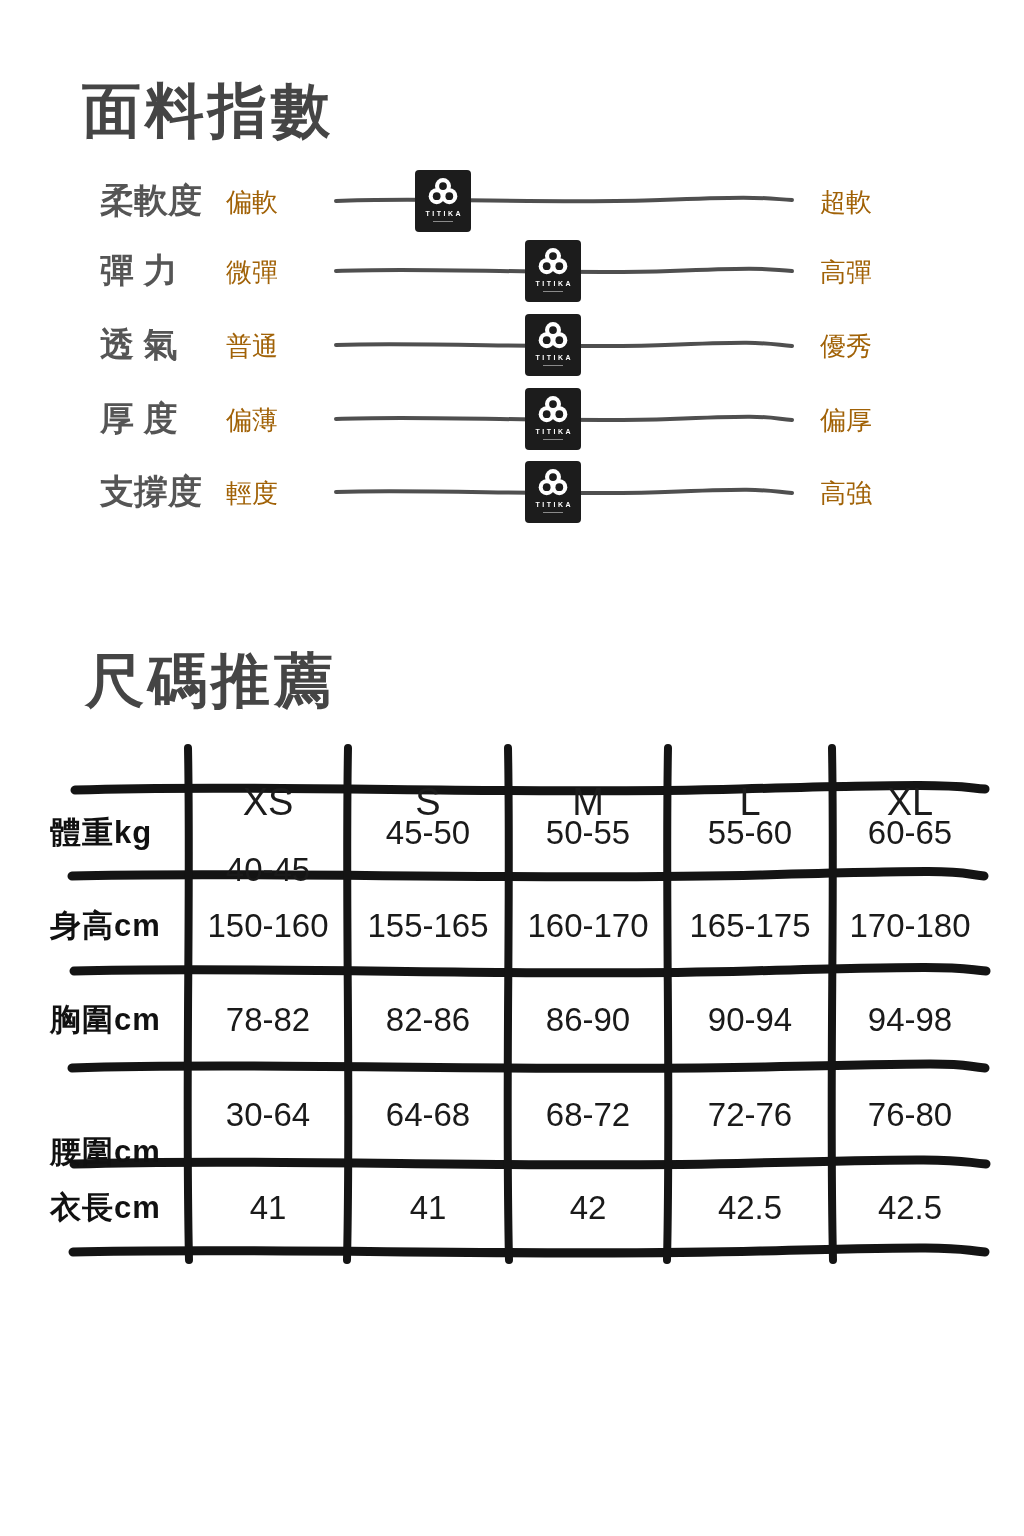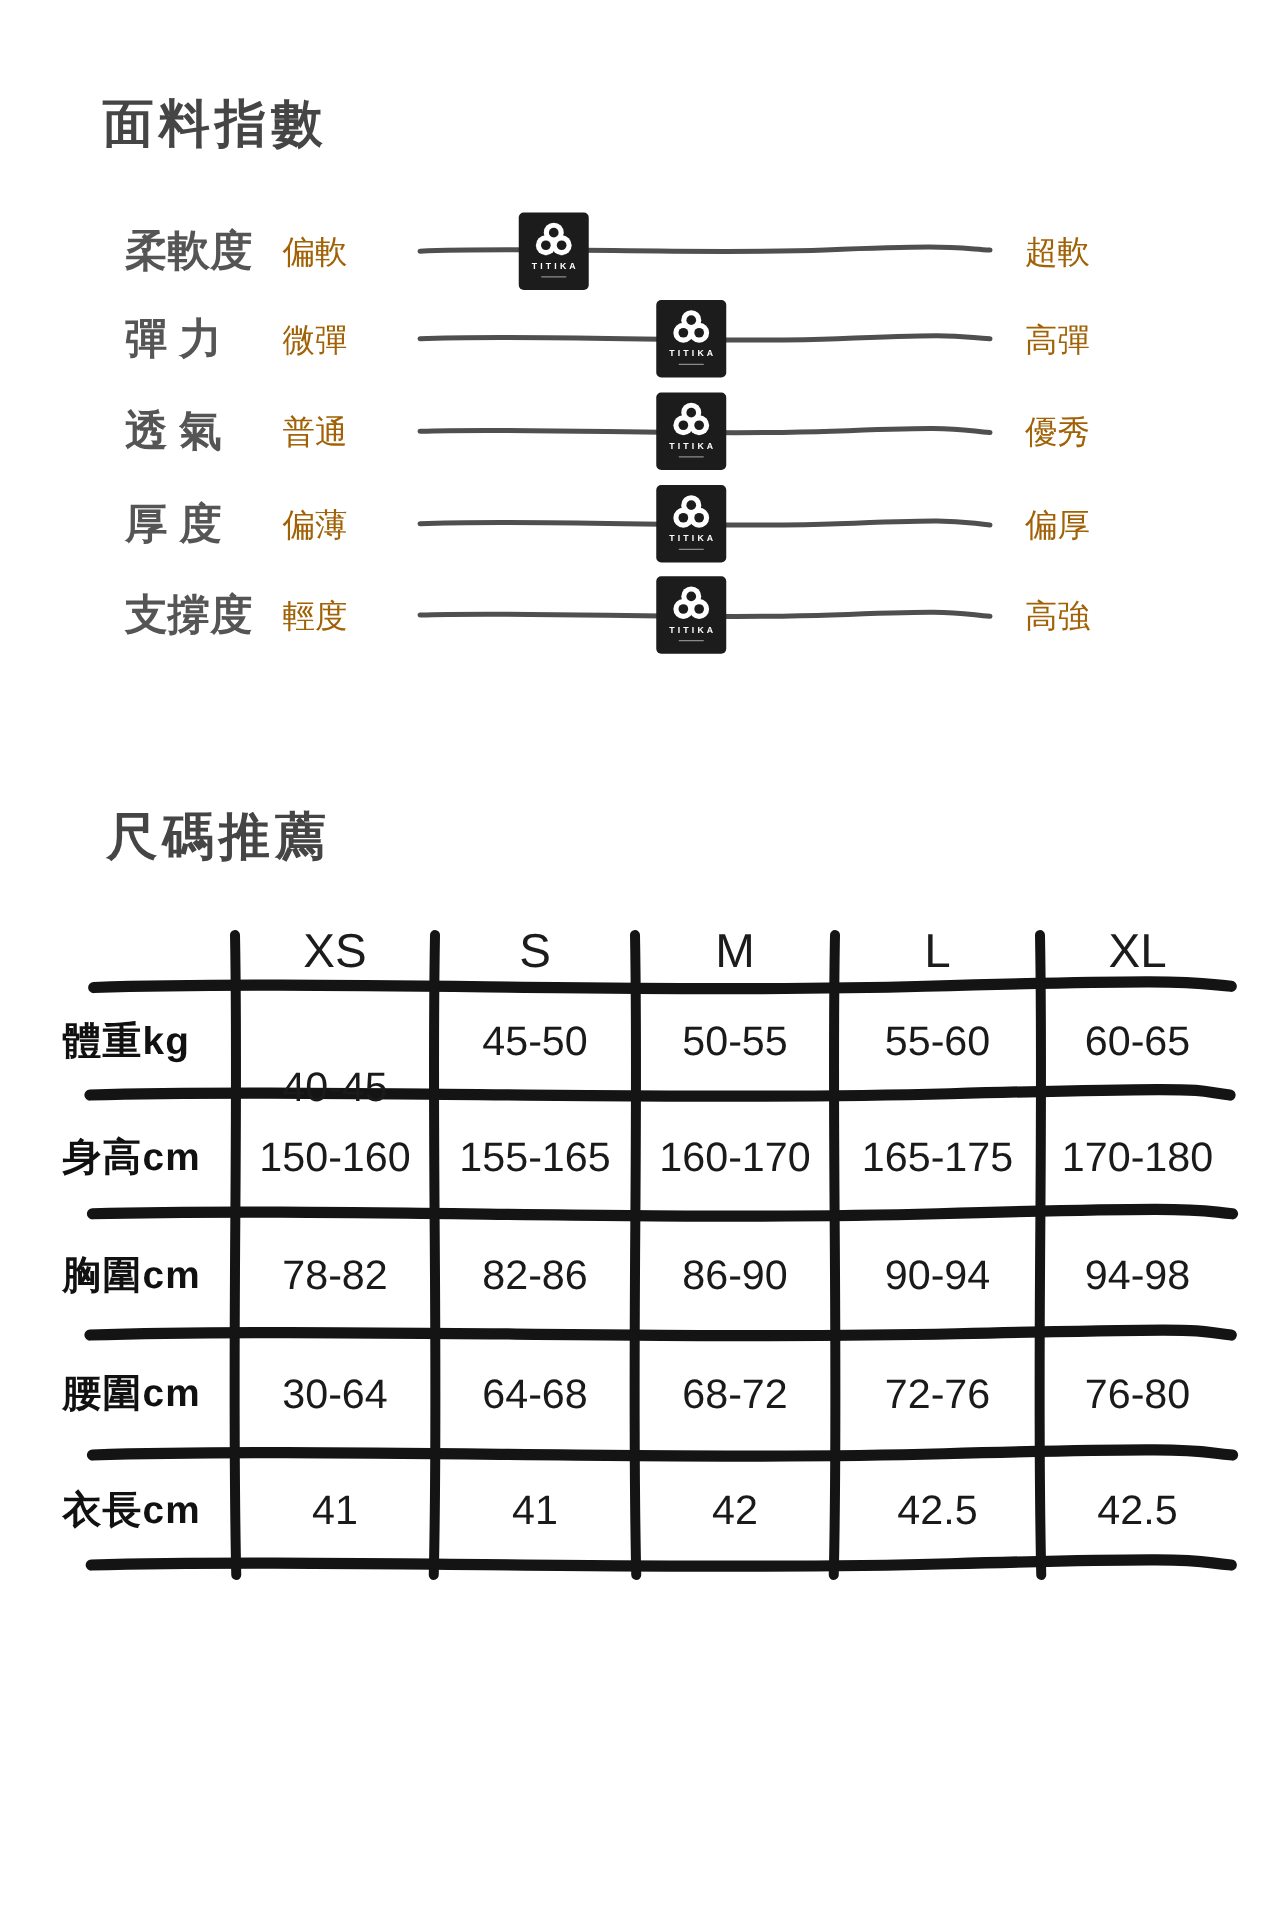--- a/index.html
+++ b/index.html
@@ -5,21 +5,21 @@
   html,body{margin:0;padding:0;background:#ffffff;}
   .page{
     position:relative;
     width:1024px;height:1536px;
     background:#ffffff;
     font-family:"Liberation Sans", sans-serif;
     overflow:hidden;
   }
   .abs{position:absolute;}
   .section-title{
-    font-size:41px;font-weight:800;color:#454545;
+    font-size:59px;font-weight:800;color:#454545;
     letter-spacing:4px;white-space:nowrap;
   }
   
   .fi-name{
     font-size:34px;font-weight:700;color:#555555;
     white-space:nowrap;transform:translateY(-50%);
   }
   .fi-low,.fi-high{
     font-size:26px;font-weight:400;color:#a16207;
     white-space:nowrap;transform:translateY(-50%);
@@ -35,21 +35,21 @@
   .badge-brand{
     color:#ffffff;font-size:7px;font-weight:700;letter-spacing:2.5px;
     margin-top:2px;text-indent:2.5px;line-height:8px;
   }
   .badge-subline{
     width:20px;height:1px;background:#8a8a8a;margin-top:3px;
   }
   
   .tbl-colhead{
     font-size:38px;font-weight:400;color:#1c1c1c;
-    transform:translate(-50%,-50%);white-space:nowrap;
+    transform:translate(-50%,-50%);white-space:nowrap;margin-top:40px;
   }
   .tbl-rowlabel{
     font-size:31px;font-weight:700;color:#111111;
     transform:translateY(-50%);white-space:nowrap;letter-spacing:1px;
   }
   .tbl-cell{
     font-size:33px;font-weight:400;color:#1a1a1a;
     transform:translate(-50%,-50%);white-space:nowrap;
   }
   .footnote{
@@ -192,21 +192,21 @@
   <div class="abs tbl-cell txt" style="left:750px;top:926px;">165-175</div>
   <div class="abs tbl-cell txt" style="left:910px;top:926px;">170-180</div>
 
   <div class="abs tbl-rowlabel txt" style="left:50px;top:1020px;">胸圍cm</div>
   <div class="abs tbl-cell txt" style="left:268px;top:1020px;">78-82</div>
   <div class="abs tbl-cell txt" style="left:428px;top:1020px;">82-86</div>
   <div class="abs tbl-cell txt" style="left:588px;top:1020px;">86-90</div>
   <div class="abs tbl-cell txt" style="left:750px;top:1020px;">90-94</div>
   <div class="abs tbl-cell txt" style="left:910px;top:1020px;">94-98</div>
 
-  <div class="abs tbl-rowlabel txt" style="left:50px;top:1115px;">腰圍cm</div>
+  <div class="abs tbl-rowlabel txt" style="left:50px;top:1152px;">腰圍cm</div>
   <div class="abs tbl-cell txt" style="left:268px;top:1115px;">30-64</div>
   <div class="abs tbl-cell txt" style="left:428px;top:1115px;">64-68</div>
   <div class="abs tbl-cell txt" style="left:588px;top:1115px;">68-72</div>
   <div class="abs tbl-cell txt" style="left:750px;top:1115px;">72-76</div>
   <div class="abs tbl-cell txt" style="left:910px;top:1115px;">76-80</div>
 
   <div class="abs tbl-rowlabel txt" style="left:50px;top:1208px;">衣長cm</div>
   <div class="abs tbl-cell txt" style="left:268px;top:1208px;">41</div>
   <div class="abs tbl-cell txt" style="left:428px;top:1208px;">41</div>
   <div class="abs tbl-cell txt" style="left:588px;top:1208px;">42</div>

